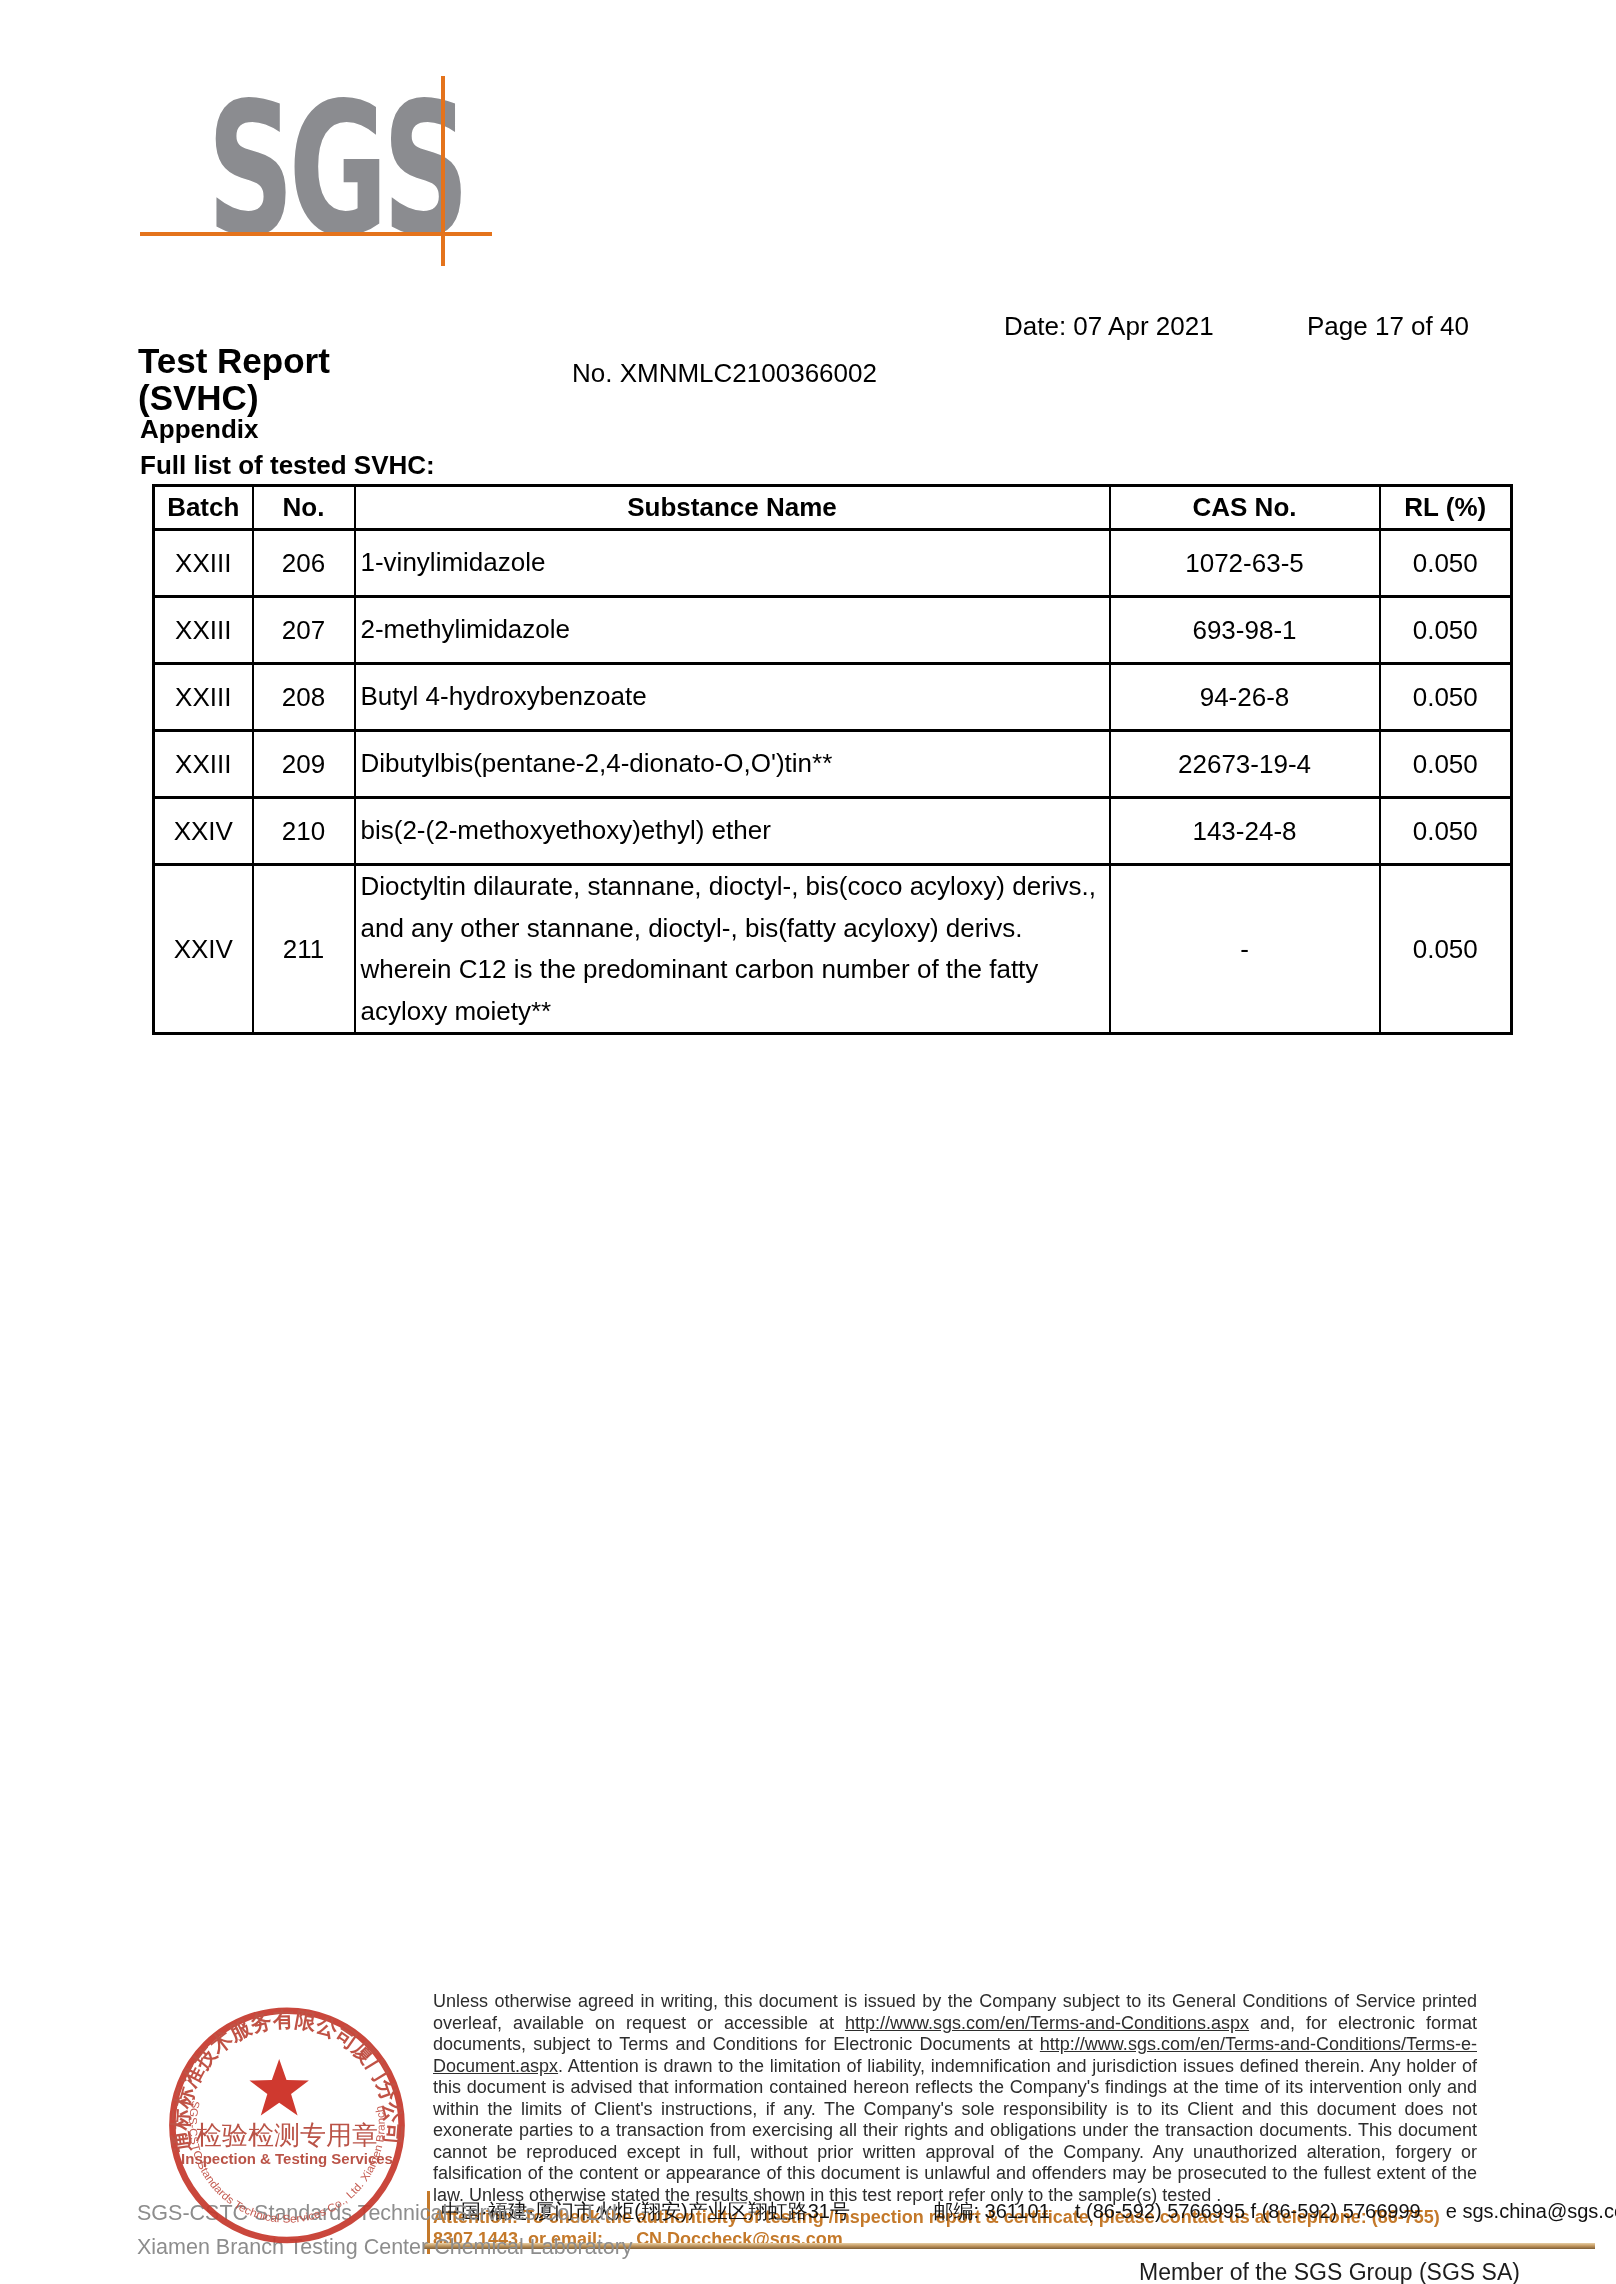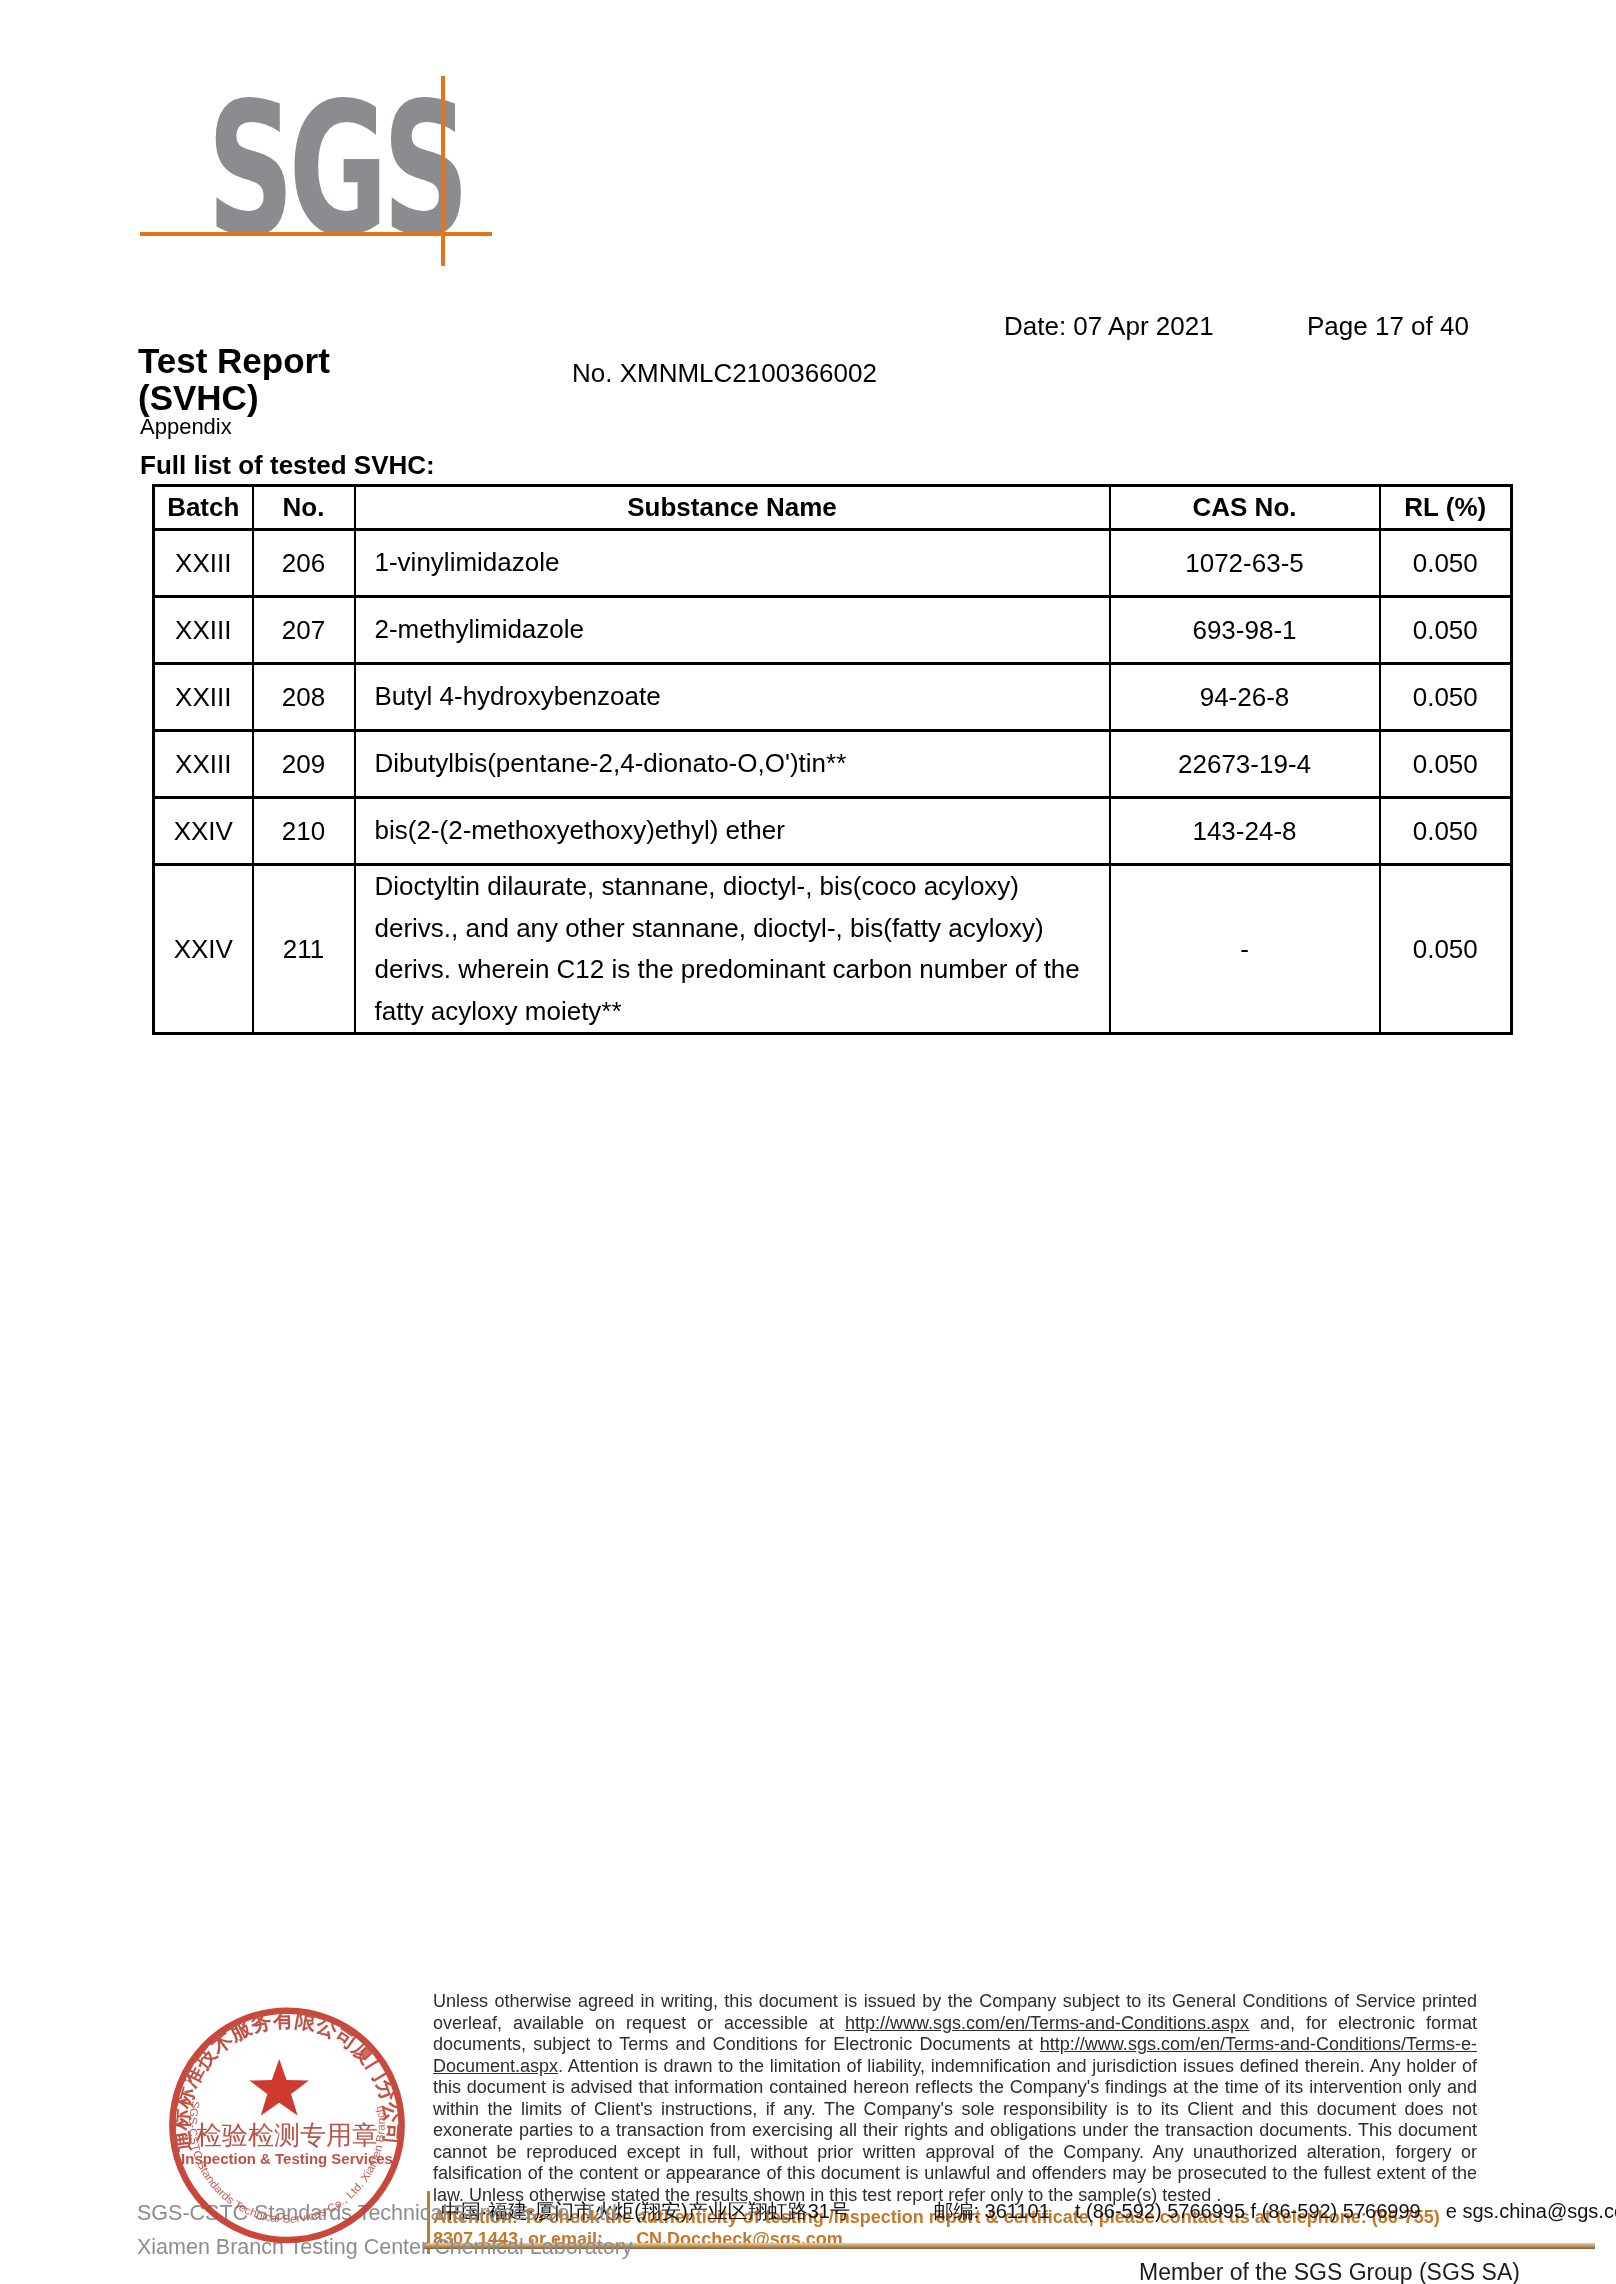--- a/index.html
+++ b/index.html
@@ -17,34 +17,34 @@
   .logo-hline{position:absolute;left:140px;top:232px;width:352px;height:3.9px;background:#e4731c;}
   .logo-vline{position:absolute;left:441px;top:76px;width:3.9px;height:190px;background:#e4731c;}
   
   .title1{position:absolute;left:138px;top:301px;font-size:35px;font-weight:bold;margin-top:40px;}
   .title2{position:absolute;left:138px;top:378px;font-size:35px;font-weight:bold;}
   .hmeta{position:absolute;top:311px;font-size:26px;}
   .h-no{left:572px;margin-top:47px;}
   .h-date{left:1004px;}
   .h-page{left:1307px;}
   
-  .appendix{position:absolute;left:140px;top:414px;font-size:22px;font-weight:normal;}
+  .appendix{position:absolute;left:140px;top:414px;font-size:26px;font-weight:bold;}
   .fulllist{position:absolute;left:140px;top:450px;font-size:26px;font-weight:bold;text-align:center;}
   
   .tbl-wrap{position:absolute;left:152px;top:484px;width:1358px;}
   table.svhc{border-collapse:collapse;width:100%;table-layout:fixed;font-size:26px;}
   table.svhc th,table.svhc td{
     border:2px solid #000;border-top-width:3.9px;border-bottom-width:3.9px;
     text-align:center;vertical-align:middle;padding:0 3.9px;box-sizing:border-box;
     overflow:hidden;
   }
   table.svhc{border:3.9px solid #000;}
   table.svhc th{font-weight:bold;height:44px;}
   table.svhc tbody tr{height:67px;}
-  table.svhc td.substance{text-align:left;padding-left:19px;line-height:1.6;}
+  table.svhc td.substance{text-align:left;padding-left:5px;line-height:1.6;}
   col.c-batch{width:99px;} col.c-no{width:102px;} col.c-sub{width:755px;}
   col.c-cas{width:270px;} col.c-rl{width:132px;}
   
   .stamp-company{position:absolute;left:137px;color:#8d8d8d;font-size:21.5px;white-space:nowrap;z-index:1;}
   .stamp-line1{top:2201px;}
   .stamp-line2{top:2235px;text-align:right;}
   .stamp-svg{position:absolute;left:160px;top:1999px;z-index:2;opacity:.93;}
   .ftext{
     position:absolute;left:433px;top:1991px;width:1044px;
     font-size:18px;line-height:21.5px;text-align:justify;color:#2d2d2d;

